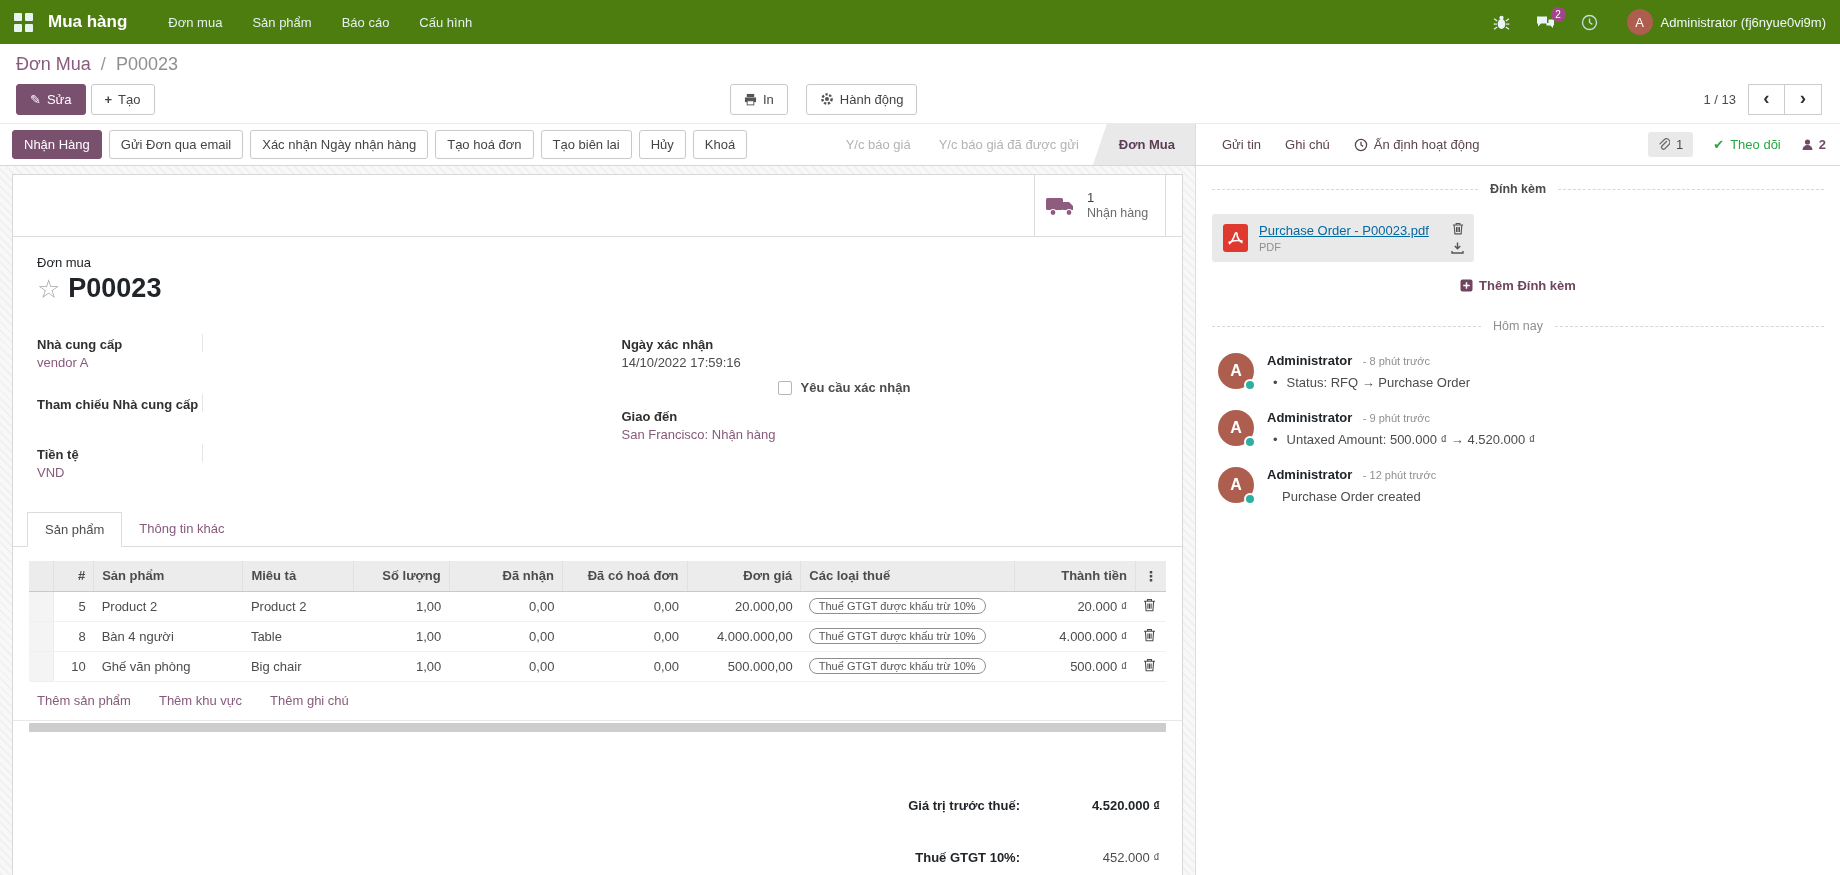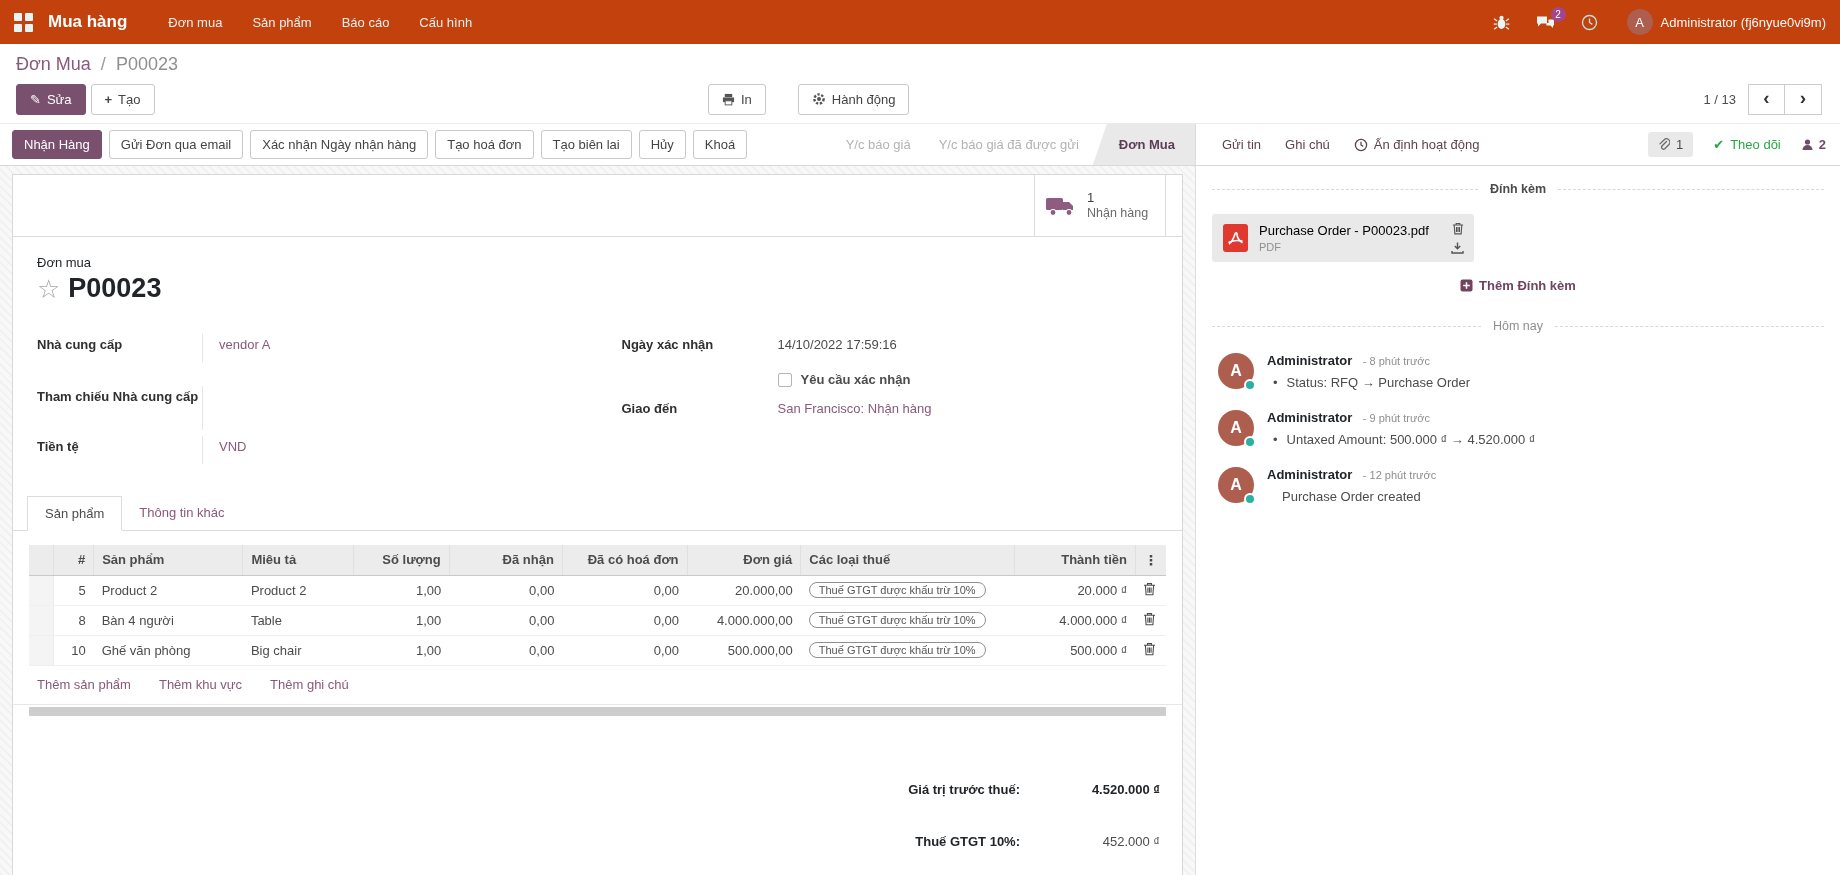--- a/index.html
+++ b/index.html
@@ -1,21 +1,21 @@
 <!DOCTYPE html>
 <html><head>
 <meta charset="utf-8">
 <style>
   * { box-sizing: border-box; margin: 0; padding: 0; }
   html,body { width:1840px; height:875px; overflow:hidden;
     font-family:"Liberation Sans","DejaVu Sans",sans-serif; font-size:13px; color:#4c4c4c; background:#fff; }
   .iconf { font-family:"DejaVu Sans",sans-serif; }
 
   
-  .navbar { height:44px; background:#c2410c; display:flex; align-items:center; color:#fff; }
+  .navbar { height:44px; background:#4d7c0f; display:flex; align-items:center; color:#fff; }
   .nav-left { display:flex; align-items:center; height:100%; }
   .apps-btn { width:46px; height:100%; display:flex; align-items:center; justify-content:center; cursor:pointer; }
   .grid-ic { display:grid; grid-template-columns:8px 8px; grid-template-rows:8px 8px; gap:3px; }
   .grid-ic span { background:#e8f4f4; border-radius:1px; }
   .brand { font-size:17px; font-weight:bold; padding:0 26px 0 2px; cursor:pointer; }
   .nav-menu { display:flex; height:100%; }
   .nav-item { display:flex; align-items:center; padding:0 15px; font-size:13px; color:#e3f1f1; cursor:pointer; }
   .nav-right { margin-left:auto; display:flex; align-items:center; height:100%; padding-right:14px; }
   .tray-btn { position:relative; padding:0 13px; height:100%; display:flex; align-items:center; cursor:pointer; }
   .tray-btn svg { display:block; }
@@ -30,21 +30,21 @@
   .control-panel { background:#fff; padding:8px 0 8px 0; }
   .breadcrumb { font-size:18px; padding:2px 16px 8px; }
   .bc-parent { color:#875a7b; cursor:pointer; }
   .bc-sep { color:#9a9a9a; padding:0 5px; }
   .bc-current { color:#8f8f8f; }
   .cp-row { position:relative; display:flex; align-items:center; padding:0 16px; height:32px; }
   .btn { display:inline-flex; align-items:center; gap:6px; height:31px; padding:0 13px; font-size:13px;
     border:1px solid #c9c9c9; background:#fff; color:#444; border-radius:3px; cursor:pointer; white-space:nowrap; }
   .btn-primary { background:#7a506f; border-color:#7a506f; color:#fff; }
   .cp-left { display:flex; gap:5px; }
-  .cp-center { position:absolute; left:708px; display:flex; gap:32px; }
+  .cp-center { position:absolute; left:730px; display:flex; gap:18px; }
   .cp-right { margin-left:auto; display:flex; align-items:center; gap:12px; padding-right:2px; }
   .pager-val { color:#4c4c4c; }
   .pager-btns { display:flex; }
   .pager-btn { width:37px; height:31px; background:#fff; border:1px solid #ccc; display:flex; align-items:center;
     justify-content:center; font-size:19px; font-weight:bold; color:#333; cursor:pointer; line-height:1; padding-bottom:3px; }
   .pager-btn + .pager-btn { border-left:none; }
 
   
   .statusbar-row { display:flex; border-bottom:1px solid #d8d8d8; border-top:1px solid #ebebeb; background:#fff; height:43px; }
   .sb-left { width:1196px; display:flex; align-items:center; padding-left:12px; gap:7px; border-right:1px solid #ddd; }
@@ -76,21 +76,21 @@
   .sb-label { color:#6b6b6b; font-size:12.5px; }
 
   .title-block { padding:18px 24px 0; }
   .doc-label { color:#212529; }
   .title-row { display:flex; align-items:flex-end; gap:8px; margin-top:4px; }
   .star { font-size:26px; color:#a8a8a8; line-height:1; cursor:pointer; padding-bottom:2px; }
   .doc-name { font-size:27px; font-weight:bold; color:#212529; line-height:1.1; }
 
   .fields { display:flex; margin-top:30px; padding:0 24px; }
   .fcol { width:50%; }
-  .frow { display:flex; min-height:28px; margin-bottom:6px; }
+  .frow { display:flex; min-height:28px; margin-bottom:6px;flex-direction:column; }
   .flabel { width:166px; font-weight:bold; color:#303030; padding-top:3px; }
   .fcol-left .flabel { border-right:1px solid #e6e6e6; margin-right:16px; }
   .fval { padding-top:3px; color:#4c4c4c; }
   .flink { color:#875a7b; cursor:pointer; }
   .fcol-right .flabel { width:156px; }
   .fcol-right { padding-left:24px; }
   .cb-row { display:flex; align-items:center; gap:9px; margin:2px 0 6px 156px; padding-left:24px; min-height:24px; }
   .checkbox { width:14px; height:14px; border:1px solid #b5b5b5; border-radius:2px; background:#fff; cursor:pointer; }
   .cb-label { color:#4c4c4c;font-weight:bold; }
 
@@ -131,21 +131,21 @@
   .t-total .t-label { font-size:13px; }
 
   
   .chatter { flex:1; background:#fff; overflow:hidden; }
   .sep-line { display:flex; align-items:center; gap:12px; margin:16px 16px 0; font-size:12.5px; }
   .sep-line::before, .sep-line::after { content:""; flex:1; border-top:1px dashed #d8d8d8; }
   .sep-attach { color:#4c4c4c; font-weight:bold; }
   .sep-day { color:#8f8f8f; }
   .attach-card { margin:18px 0 0 16px; width:262px; background:#e9e9e9; border-radius:3px; padding:8px 10px;
     display:flex; align-items:center; gap:10px; cursor:pointer; }
-  .attach-name { color:#000000; max-width:178px; overflow:hidden; text-overflow:ellipsis; white-space:nowrap; }
+  .attach-name { color:#0369a1; max-width:178px; overflow:hidden; text-overflow:ellipsis; white-space:nowrap;text-decoration:underline; }
   .attach-type { color:#8f8f8f; font-size:11px; margin-top:3px; }
   .attach-actions { margin-left:auto; display:flex; flex-direction:column; gap:7px; align-items:center; }
   .attach-actions span { cursor:pointer; display:inline-flex; }
   .add-attach { margin-top:16px; text-align:center; color:#70445e; font-weight:bold; cursor:pointer;
     display:flex; align-items:center; justify-content:center; gap:6px; }
   .day-wrap { margin-top:26px; }
   .message { display:flex; gap:13px; padding:20px 16px 0 22px; }
   .avatar-lg { width:36px; height:36px; border-radius:50%; background:#ad5e4e; color:#fff; font-size:16px; font-weight:bold;
     display:flex; align-items:center; justify-content:center; position:relative; flex-shrink:0; cursor:pointer; }
   .presence { position:absolute; right:-2px; bottom:-2px; width:12px; height:12px; background:#2bb0a3;

